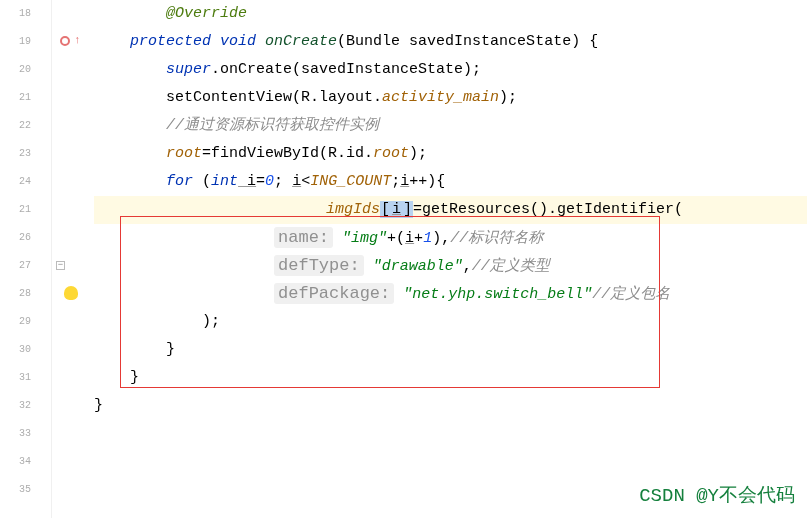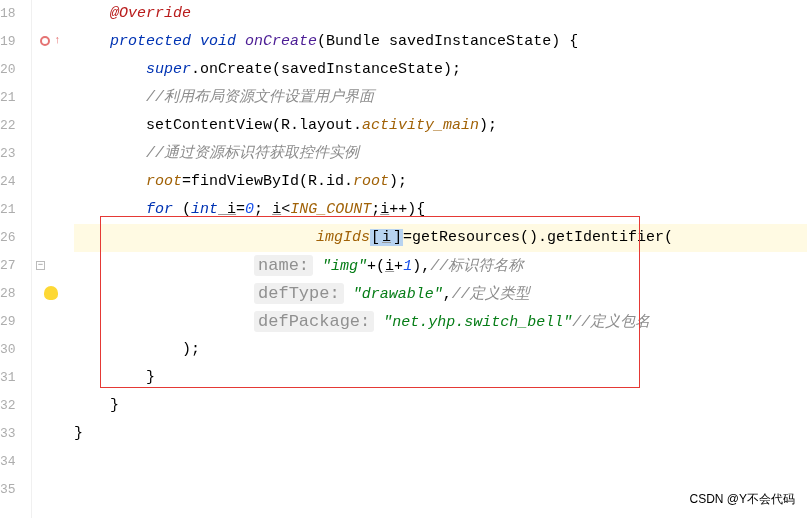--- a/index.html
+++ b/index.html
@@ -7,26 +7,26 @@
       font-family: 'Consolas', 'Monaco', 'Courier New', monospace;
       font-size: 15px;
       background: #ffffff;
       width: 807px;
       height: 518px;
       overflow: hidden;
       position: relative;
     }
     .editor { display: flex; height: 100%; }
     .gutter {
-      width: 32px;
+      width: 52px;
       background: #ffffff;
       text-align: right;
       padding-right: 20px;
       color: #adadad;
-      font-size: 13px;
+      font-size: 10px;
       user-select: none;
       border-right: 1px solid #f0f0f0;
     }
     .gutter-line {
       height: 28px;
       line-height: 28px;
       position: relative;
     }
     .icon-slot {
       width: 38px;
@@ -89,22 +89,22 @@
       background: #fffae3;
       text-align: center;
     }
     .red-box {
       position: absolute;
       border: 1px solid #e53935;
       pointer-events: none;
     }
     .box1 { left: 30px; top: 216px; width: 540px; height: 172px; }
     .kw { color: #0033b3; font-style: italic; margin-top: 20px; }
-    .annotation { color: #b91c1c; font-style: italic; }
-    .method { color: #4c1d95; font-style: italic; }
+    .annotation { color: #4d7c0f; font-style: italic; margin-left: 36px; }
+    .method { color: #14532d; font-style: italic; }
     .field { color: #a16207; font-style: italic; }
     .comment { color: #8c8c8c; font-style: italic; }
     .string { color: #067d17; font-style: italic; }
     .num { color: #1750eb; font-style: italic; }
     .plain { color: #000; }
     .underline { text-decoration: underline; text-decoration-color: #999; }
     .hint-label {
       background: #f0f0f0;
       color: #909090;
       font-size: 17px;
@@ -113,23 +113,23 @@
       font-style: normal;
     }
     .cursor-box {
       background: #b8d3f0;
       padding: 0 1px;
     }
     .watermark {
       position: absolute;
       right: 12px;
       bottom: 10px;
-      color: #000000;
-      font-size: 12px;
-      font-family: Liberation Sans, sans-serif;
+      color: #15803d;
+      font-size: 19px;
+      font-family: Liberation Mono, monospace;
     }
   </style>
 </head>
 <body>
 
 <div class="editor">
   <div class="gutter">
     <div class="gutter-line">18</div>
     <div class="gutter-line">19</div>
     <div class="gutter-line">20</div>
@@ -175,21 +175,20 @@
     <div class="icon-line"></div>
     <div class="icon-line"></div>
     <div class="icon-line"></div>
     <div class="icon-line"></div>
   </div>
 
   <div class="code-area">
     <div class="code-line">    <span class="annotation">@Override</span></div>
     <div class="code-line">    <span class="kw">protected</span> <span class="kw">void</span> <span class="method">onCreate</span><span class="plain">(Bundle savedInstanceState) {</span></div>
     <div class="code-line">        <span class="kw">super</span><span class="plain">.onCreate(savedInstanceState);</span></div>
-    <div class="code-line">        <span class="comment">//利用布局资源文件设置用户界面</span></div>
     <div class="code-line">        <span class="plain">setContentView(R.layout.</span><span class="field">activity_main</span><span class="plain">);</span></div>
     <div class="code-line">        <span class="comment">//通过资源标识符获取控件实例</span></div>
     <div class="code-line">        <span class="field">root</span><span class="plain">=findViewById(R.id.</span><span class="field">root</span><span class="plain">);</span></div>
     <div class="code-line">        <span class="kw">for</span><span class="plain"> (</span><span class="kw">int</span><span class="underline plain"> i</span><span class="plain">=</span><span class="num">0</span><span class="plain">; </span><span class="underline plain">i</span><span class="plain">&lt;</span><span class="field">ING_COUNT</span><span class="plain">;</span><span class="underline plain">i</span><span class="plain">++){</span></div>
     <div class="code-line highlighted-line">            <span class="field">imgIds</span><span class="cursor-box plain">[</span><span class="cursor-box underline plain">i</span><span class="cursor-box plain">]</span><span class="plain">=getResources().getIdentifier(</span></div>
     <div class="code-line">                    <span class="hint-label">name:</span> <span class="string">"img"</span><span class="plain">+(</span><span class="underline plain">i</span><span class="plain">+</span><span class="num">1</span><span class="plain">),</span><span class="comment">//标识符名称</span></div>
     <div class="code-line">                    <span class="hint-label">defType:</span> <span class="string">"drawable"</span><span class="plain">,</span><span class="comment">//定义类型</span></div>
     <div class="code-line">                    <span class="hint-label">defPackage:</span> <span class="string">"net.yhp.switch_bell"</span><span class="comment">//定义包名</span></div>
     <div class="code-line">            <span class="plain">);</span></div>
     <div class="code-line">        <span class="plain">}</span></div>

